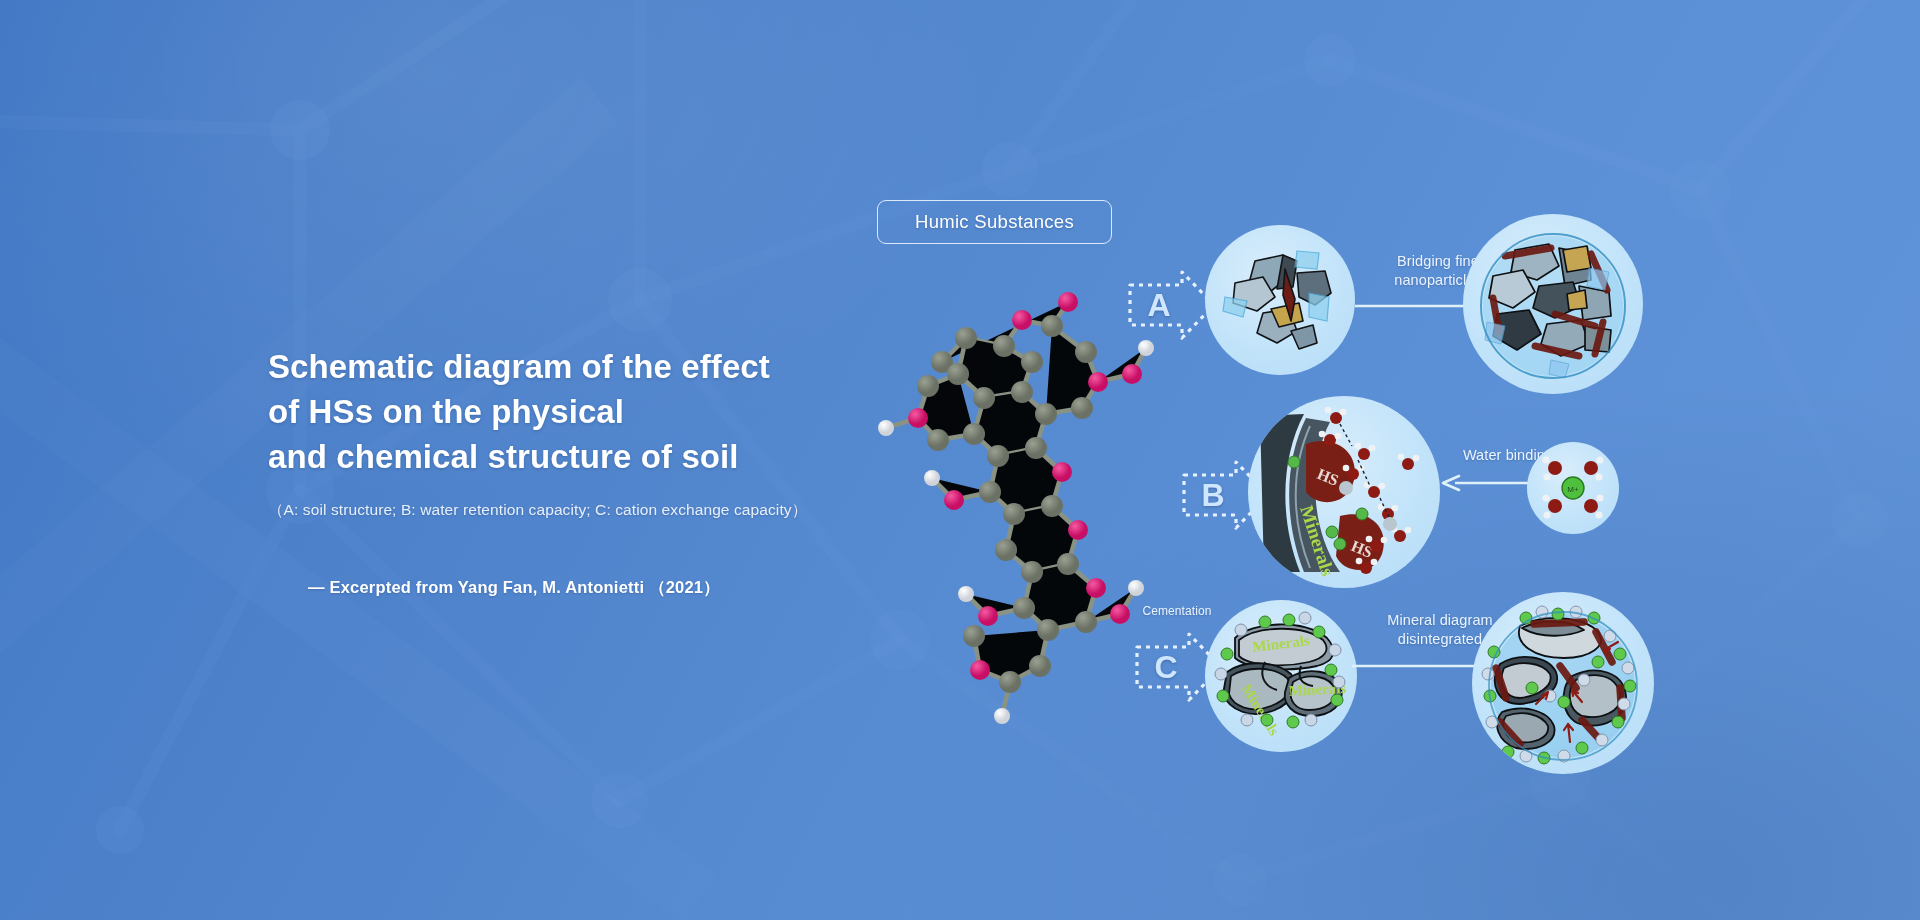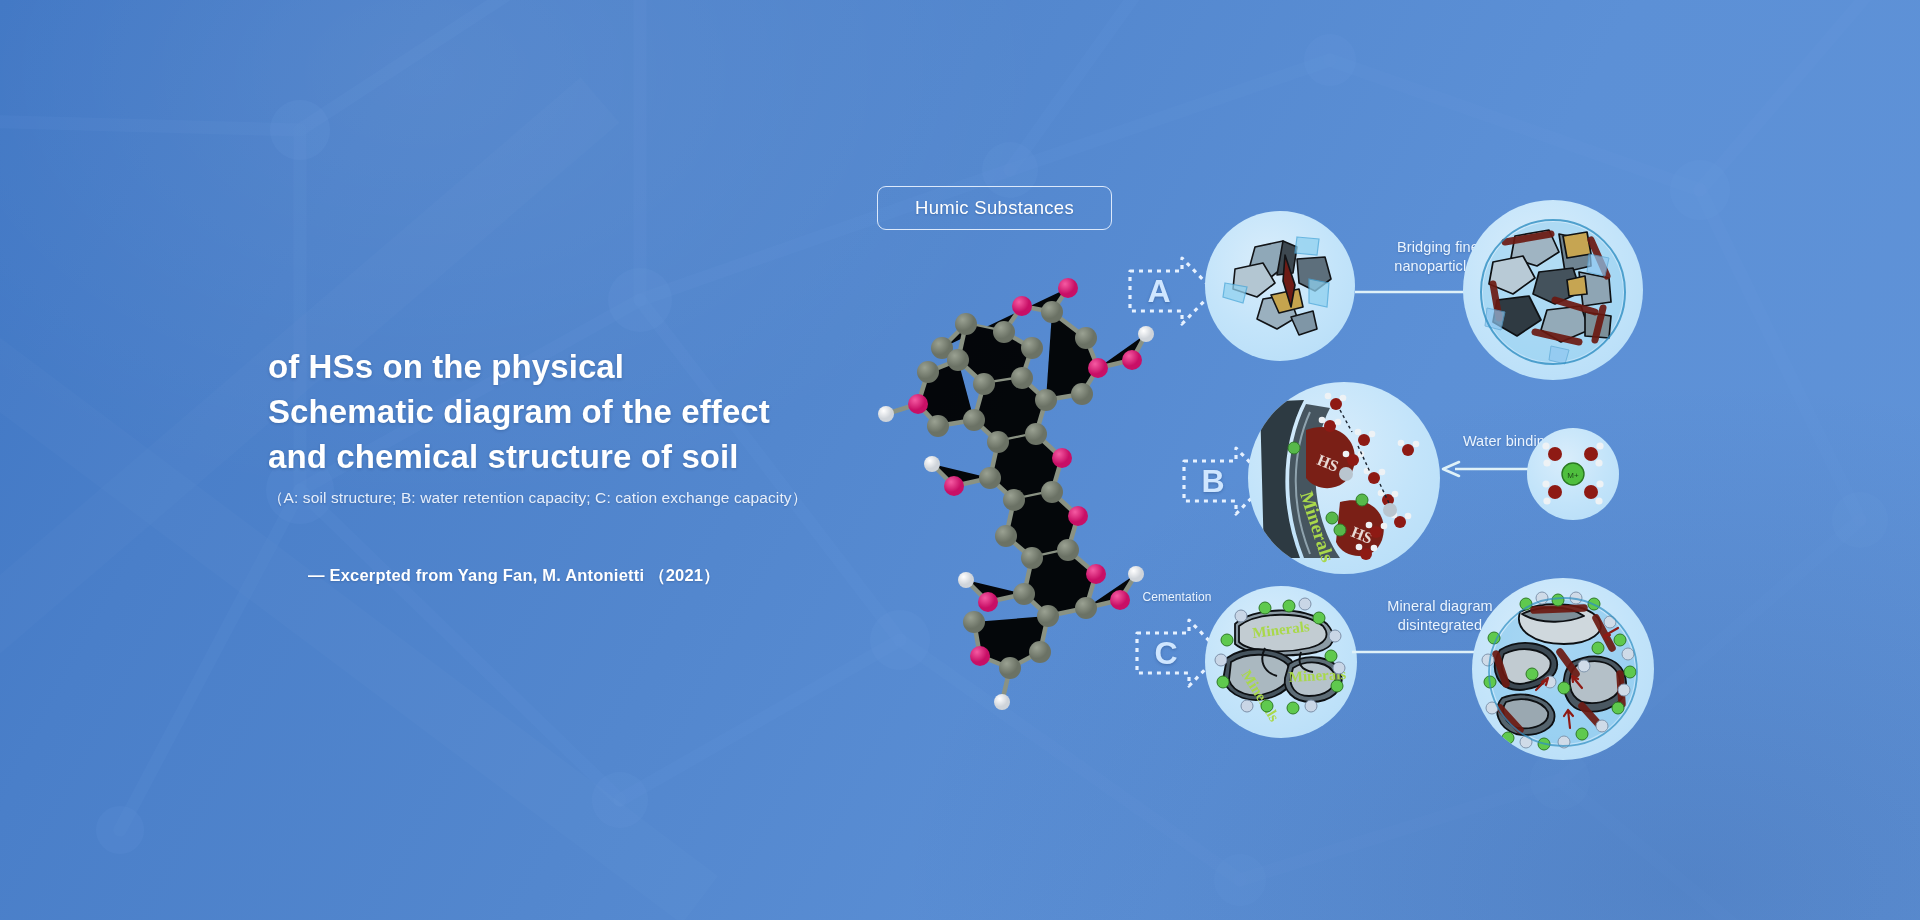--- a/index.html
+++ b/index.html
@@ -37,39 +37,39 @@
   }
   .title {
     color: #ffffff;
     font-size: 33px;
     font-weight: bold;
     line-height: 1.36;
     letter-spacing: .1px;
     text-shadow: 0 1px 3px rgba(22,52,100,.30);
   }
   .subtitle {
-    margin-top: 8px;
+    margin-top: 20px;
     color: #e7effb;
     font-size: 15.5px;
     font-weight: normal;
     letter-spacing: .1px;
     text-shadow: 0 1px 2px rgba(22,52,100,.25);
   }
   .credit {
     margin-top: 56px;
     color: #ffffff;
     font-size: 16.5px;
     font-weight: bold;
     letter-spacing: .2px;
     text-shadow: 0 1px 2px rgba(22,52,100,.25);
     margin-left: 40px;
   }
 
   
-  #diagram { position: absolute; left: 0; top: 0; width: 1920px; height: 656px; border-radius: 26px; }
+  #diagram { position: absolute; left: 0; top: 14px; width: 1920px; height: 656px; border-radius: 26px; }
 
   .hs-chip {
     position: absolute;
     left: 877px; top: 186px;
     width: 235px; height: 44px;
     border: 1.6px solid #dce9fb;
     border-radius: 9px;
     display: flex; align-items: center; justify-content: center;
     color: #ffffff;
     font-size: 18.5px;
@@ -159,22 +159,22 @@
     </g>
     <g stroke="#ffffff" stroke-opacity="0.05" stroke-width="60" fill="none">
       <path d="M -100 300 L 700 900"></path>
       <path d="M -100 700 L 600 100"></path>
     </g>
   </svg>
   <div id="sheen"></div>
 
   <div id="textblock">
     <div class="title">
+      <div>Schematic diagram of the effect</div>
       <div>of HSs on the physical</div>
-      <div>Schematic diagram of the effect</div>
       <div>and chemical structure of soil</div>
     </div>
     <div class="subtitle">（A: soil structure; B: water retention capacity; C: cation exchange capacity）</div>
     <div class="credit">— Excerpted from Yang Fan, M. Antonietti （2021）</div>
   </div>
 
   <div id="diagram">
 
     <div class="hs-chip">
       <span>Humic Substances</span>

